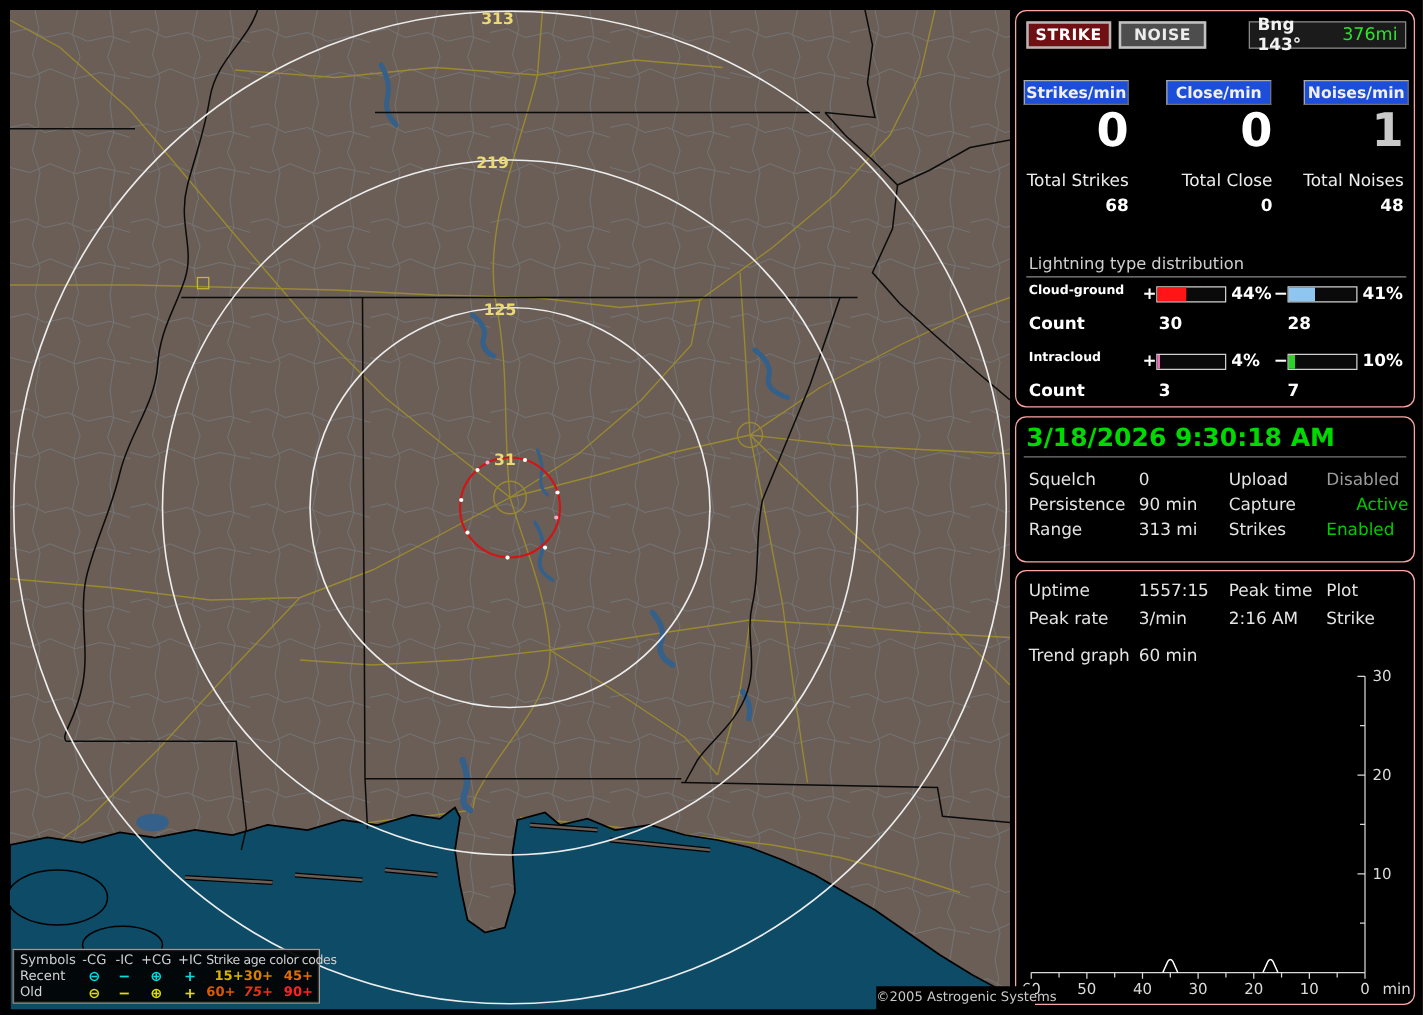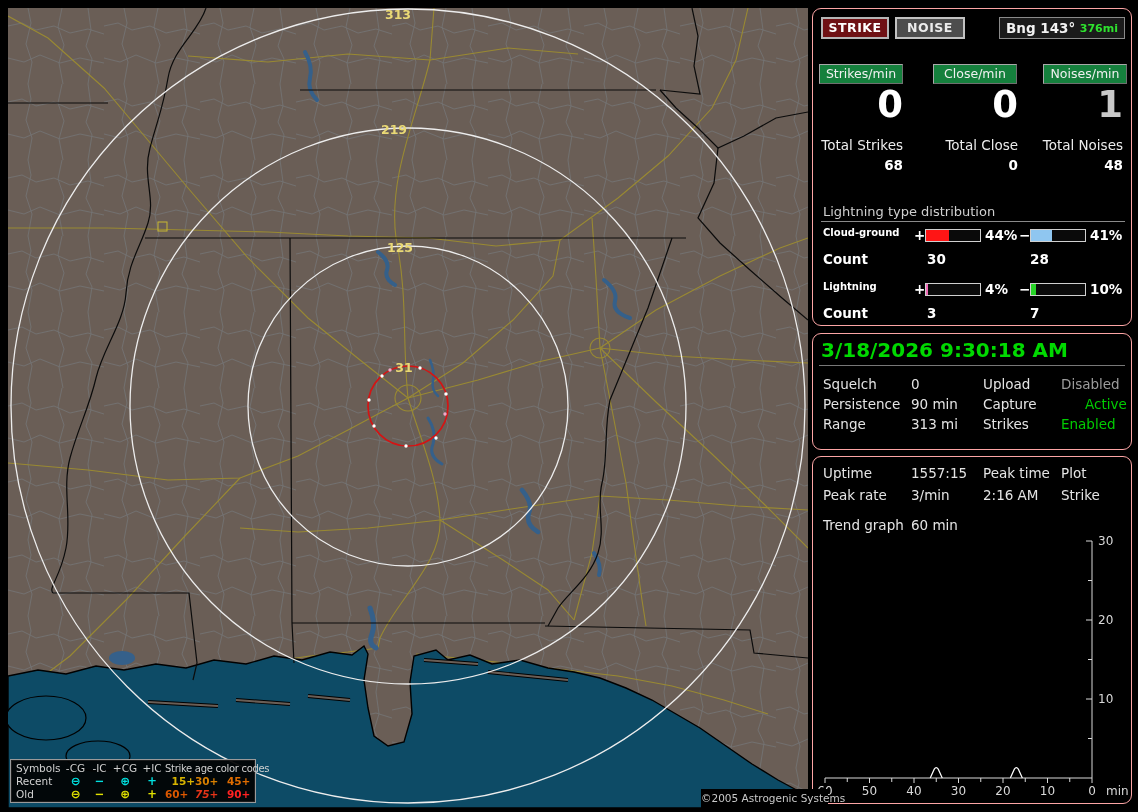--- a/index.html
+++ b/index.html
@@ -26,23 +26,23 @@
   #box-bot{top:456px;height:348px;}
   .abs{position:absolute;}
   .btn{font-weight:bold;text-align:center;box-sizing:border-box;cursor:default;}
   #strike-btn{left:8px;top:8px;width:68px;height:22px;background:#6f1114;border:2px solid #b5b5b5;
       color:#fff;font-size:12.5px;line-height:18px;letter-spacing:.5px;}
   #noise-btn{left:82px;top:8px;width:70px;height:22px;background:#4d4d4d;border:2px solid #c2c2c2;
       color:#ececec;font-size:12.5px;line-height:18px;letter-spacing:.5px;}
   #bng-box{left:186px;top:8px;width:126px;height:22px;background:#1b1b1b;border:1px solid #8a8a8a;
       box-sizing:border-box;display:flex;justify-content:space-between;align-items:center;padding:0 6px;}
   #bng-box .b1{font-weight:bold;font-size:13.5px;color:#f2f2f2;}
-  #bng-box .b2{font-weight:bold;font-size:11px;}
-  .rate-chip{top:55px;height:20px;background:#15803d;border:1px solid;border-color:#a9a9a9 #6f6f6f #6f6f6f #a9a9a9;
-      color:#f0f0f0;font-size:12.5px;text-align:center;line-height:18px;box-sizing:border-box;width:84px;}
+  #bng-box .b2{font-weight:normal;font-size:14px;}
+  .rate-chip{top:55px;height:20px;background:#1d4ed8;border:1px solid;border-color:#a9a9a9 #6f6f6f #6f6f6f #a9a9a9;
+      color:#f0f0f0;font-size:12.5px;text-align:center;line-height:18px;box-sizing:border-box;width:84px;font-weight:bold;}
   .rate-value{top:74px;width:84px;font-size:37px;font-weight:bold;text-align:right;line-height:44px;}
   .total-label{top:128px;width:86px;font-size:13.5px;text-align:right;color:#ececec;white-space:nowrap;}
   .total-value{top:148px;width:84px;font-size:13.5px;font-weight:bold;text-align:right;color:#fff;}
   .dist-title{left:10px;top:195px;font-size:13px;color:#cfcfcf;}
   .dist-rule{left:8px;top:212px;width:304px;height:1px;background:#8a8a8a;}
   .d-name{font-weight:bold;color:#fff;font-size:10px;white-space:nowrap;}
   .d-sign{font-weight:bold;color:#fff;font-size:13.5px;}
   .pbar{width:56px;height:13px;border:1px solid #d0d0d0;background:#0a0a0a;box-sizing:border-box;}
   .pbar .fill{height:100%;}
   .d-pct{font-weight:bold;color:#fff;font-size:13.5px;}
@@ -224,21 +224,21 @@
   <div class="abs d-pct" style="left:172px;top:218px">44%</div>
   <div class="abs d-sign" style="left:206px;top:218px">−</div>
   <div class="abs pbar" style="left:217px;top:220px">
       <div class="fill" id="bar-minus-0" style="width: 21.32px; background: rgb(143, 198, 240);"></div>
     </div>
   <div class="abs d-pct" style="left:277px;top:218px">41%</div>
   <div class="abs c-label" style="left:10px;top:242px">Count</div>
   <div class="abs c-val" style="left:114px;top:242px">30</div>
   <div class="abs c-val" style="left:217px;top:242px">28</div>
 
-  <div class="abs d-name" style="left:10px;top:272px">Lightning</div>
+  <div class="abs d-name" style="left:10px;top:272px">Intracloud</div>
   <div class="abs d-sign" style="left:101px;top:272px">+</div>
   <div class="abs pbar" style="left:112px;top:274px">
       <div class="fill" id="bar-plus-1" style="width: 2.08px; background: rgb(239, 108, 184);"></div>
     </div>
   <div class="abs d-pct" style="left:172px;top:272px">4%</div>
   <div class="abs d-sign" style="left:206px;top:272px">−</div>
   <div class="abs pbar" style="left:217px;top:274px">
       <div class="fill" id="bar-minus-1" style="width: 5.2px; background: rgb(39, 212, 39);"></div>
     </div>
   <div class="abs d-pct" style="left:277px;top:272px">10%</div>

